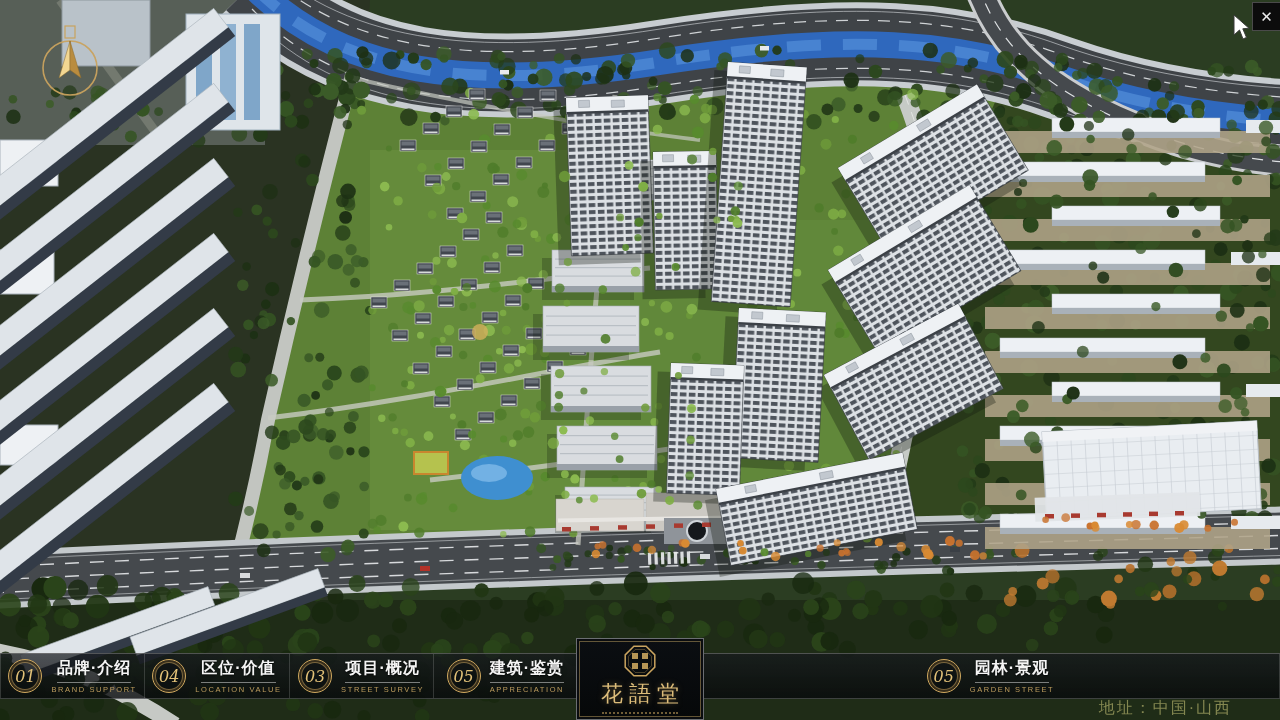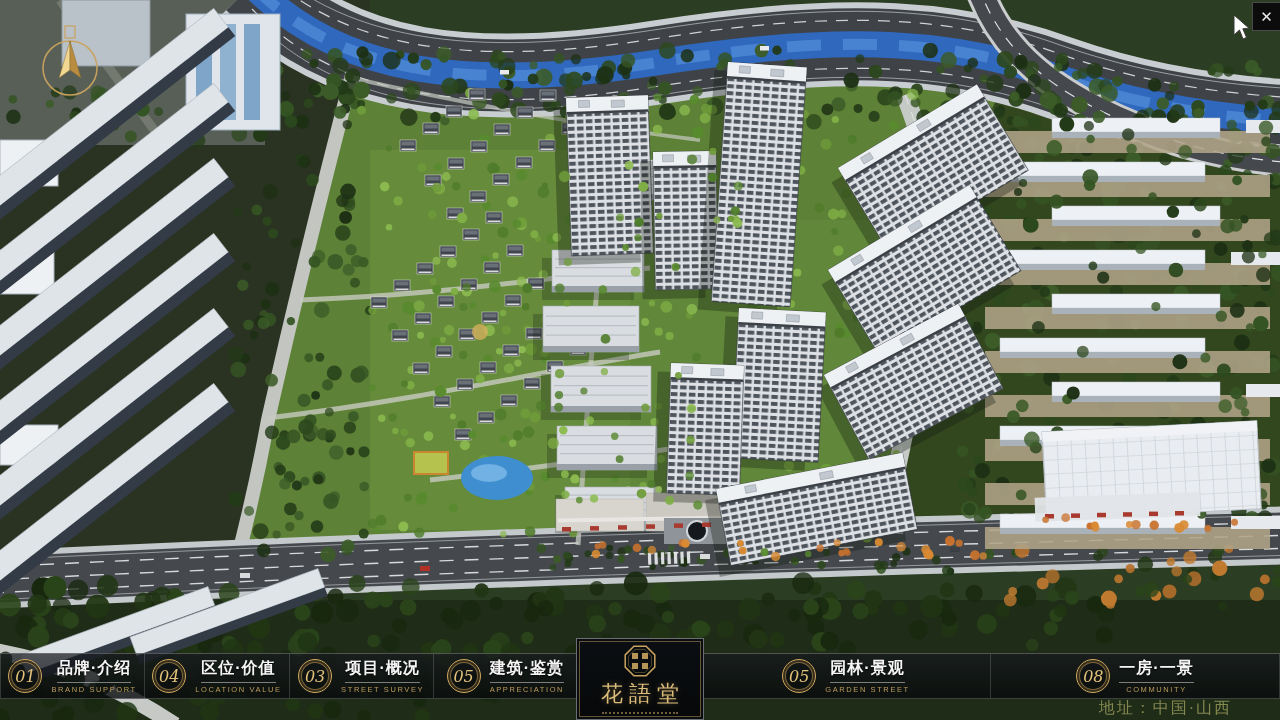--- a/index.html
+++ b/index.html
@@ -1791,29 +1791,20 @@
     <div class="nav-right">
       <div class="nav-item">
         <div class="badge">
             <span>05</span>
           </div>
         <div class="nav-text">
           <span class="nav-zh">园林·景观</span>
           <span class="nav-en">GARDEN STREET</span>
         </div>
       </div>
-      <div class="nav-item">
-        <div class="badge">
-            <span>08</span>
-          </div>
-        <div class="nav-text">
-          <span class="nav-zh">一房·一景</span>
-          <span class="nav-en">COMMUNITY</span>
-        </div>
-      </div>
     </div>
   </div>
 
   <div id="logo-panel">
     <svg width="34" height="34" viewBox="0 0 34 34">
       <polygon points="31.8,10.9 31.8,23.1 23.1,31.8 10.9,31.8 2.2,23.1 2.2,10.9 10.9,2.2 23.1,2.2" fill="none" stroke="#caa45f" stroke-width="1.5"></polygon>
       <polygon points="31.8,10.9 31.8,23.1 23.1,31.8 10.9,31.8 2.2,23.1 2.2,10.9 10.9,2.2 23.1,2.2" fill="none" stroke="#caa45f" stroke-width=".8" opacity=".6" transform="translate(17,17) scale(.78) translate(-17,-17)"></polygon>
       <rect x="9" y="9" width="6" height="6" fill="#c9a45e" opacity=".9"></rect>
       <rect x="19" y="9" width="6" height="6" fill="#c9a45e" opacity=".9"></rect>
       <rect x="9" y="19" width="6" height="6" fill="#c9a45e" opacity=".9"></rect>

